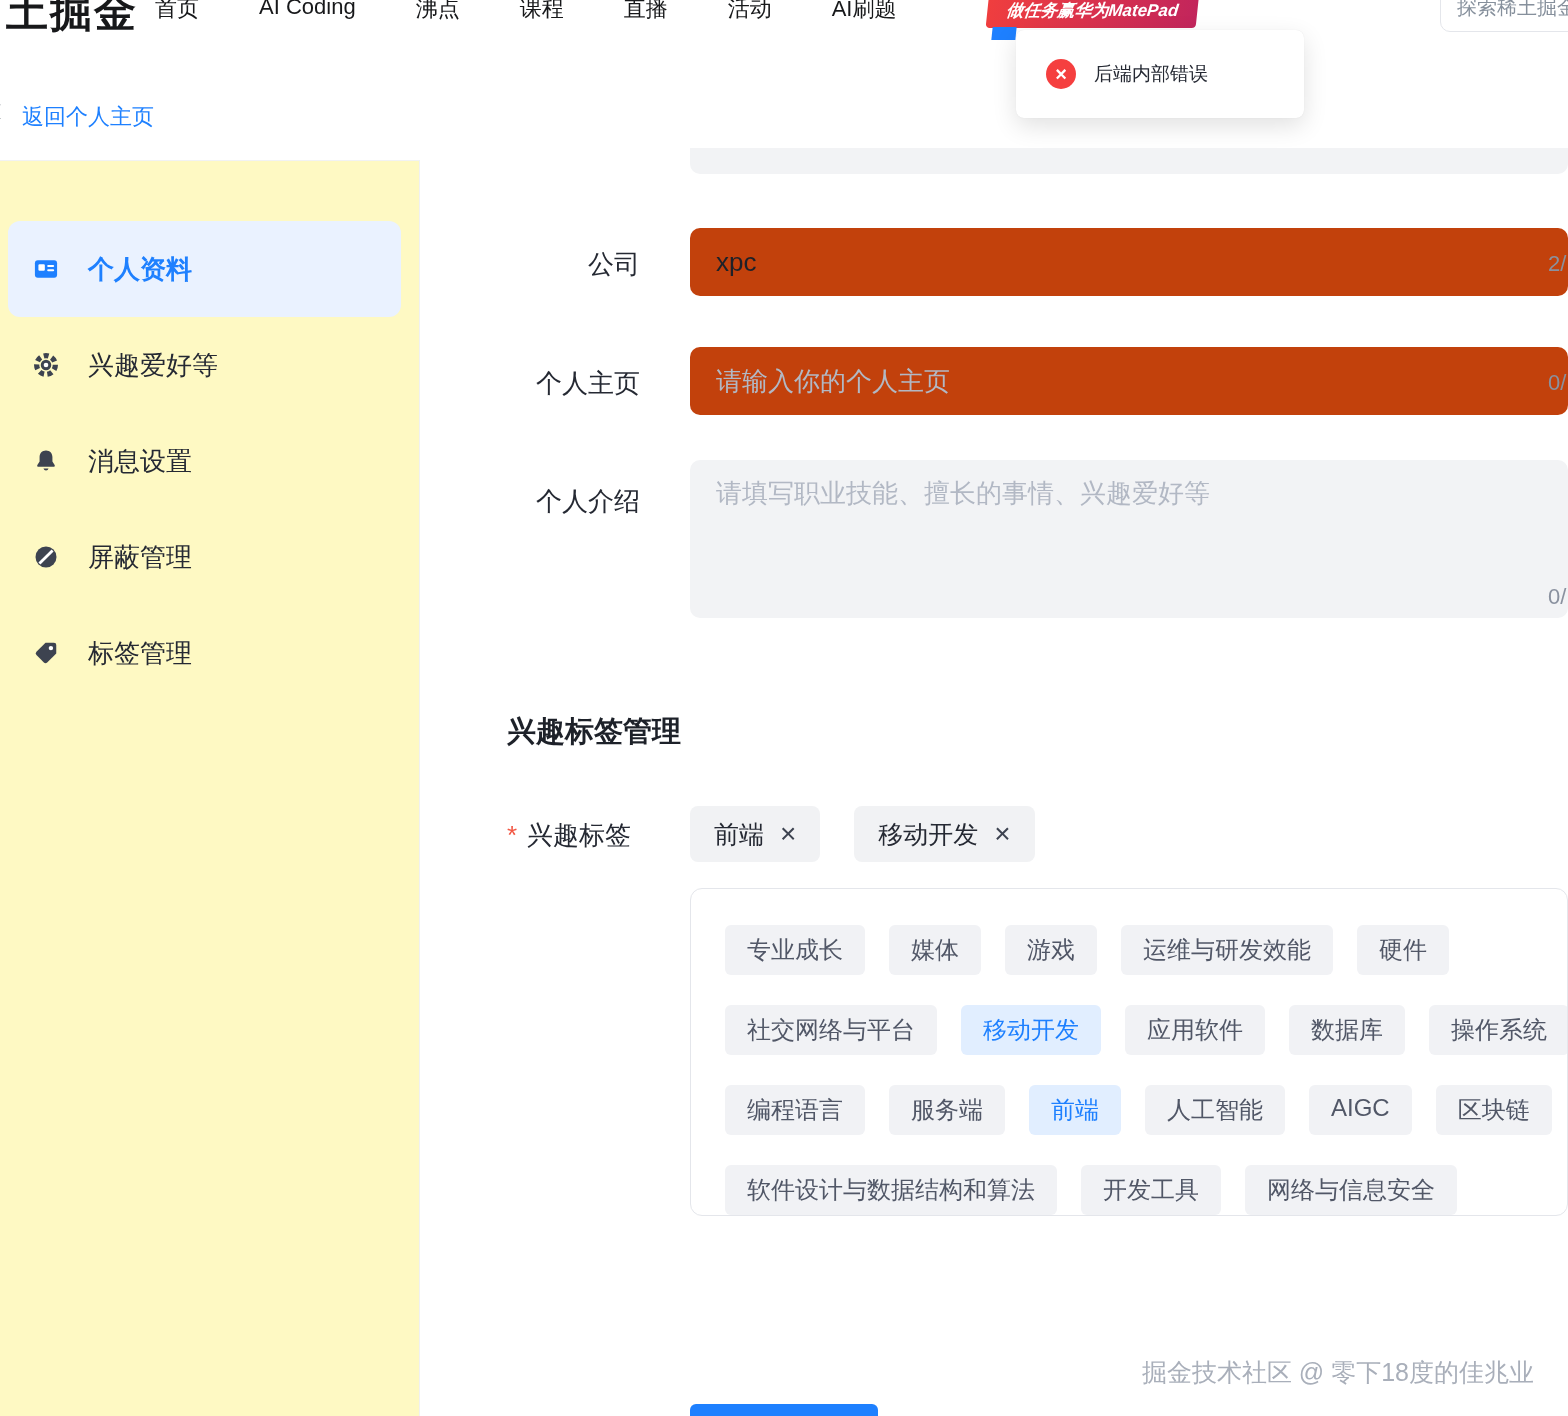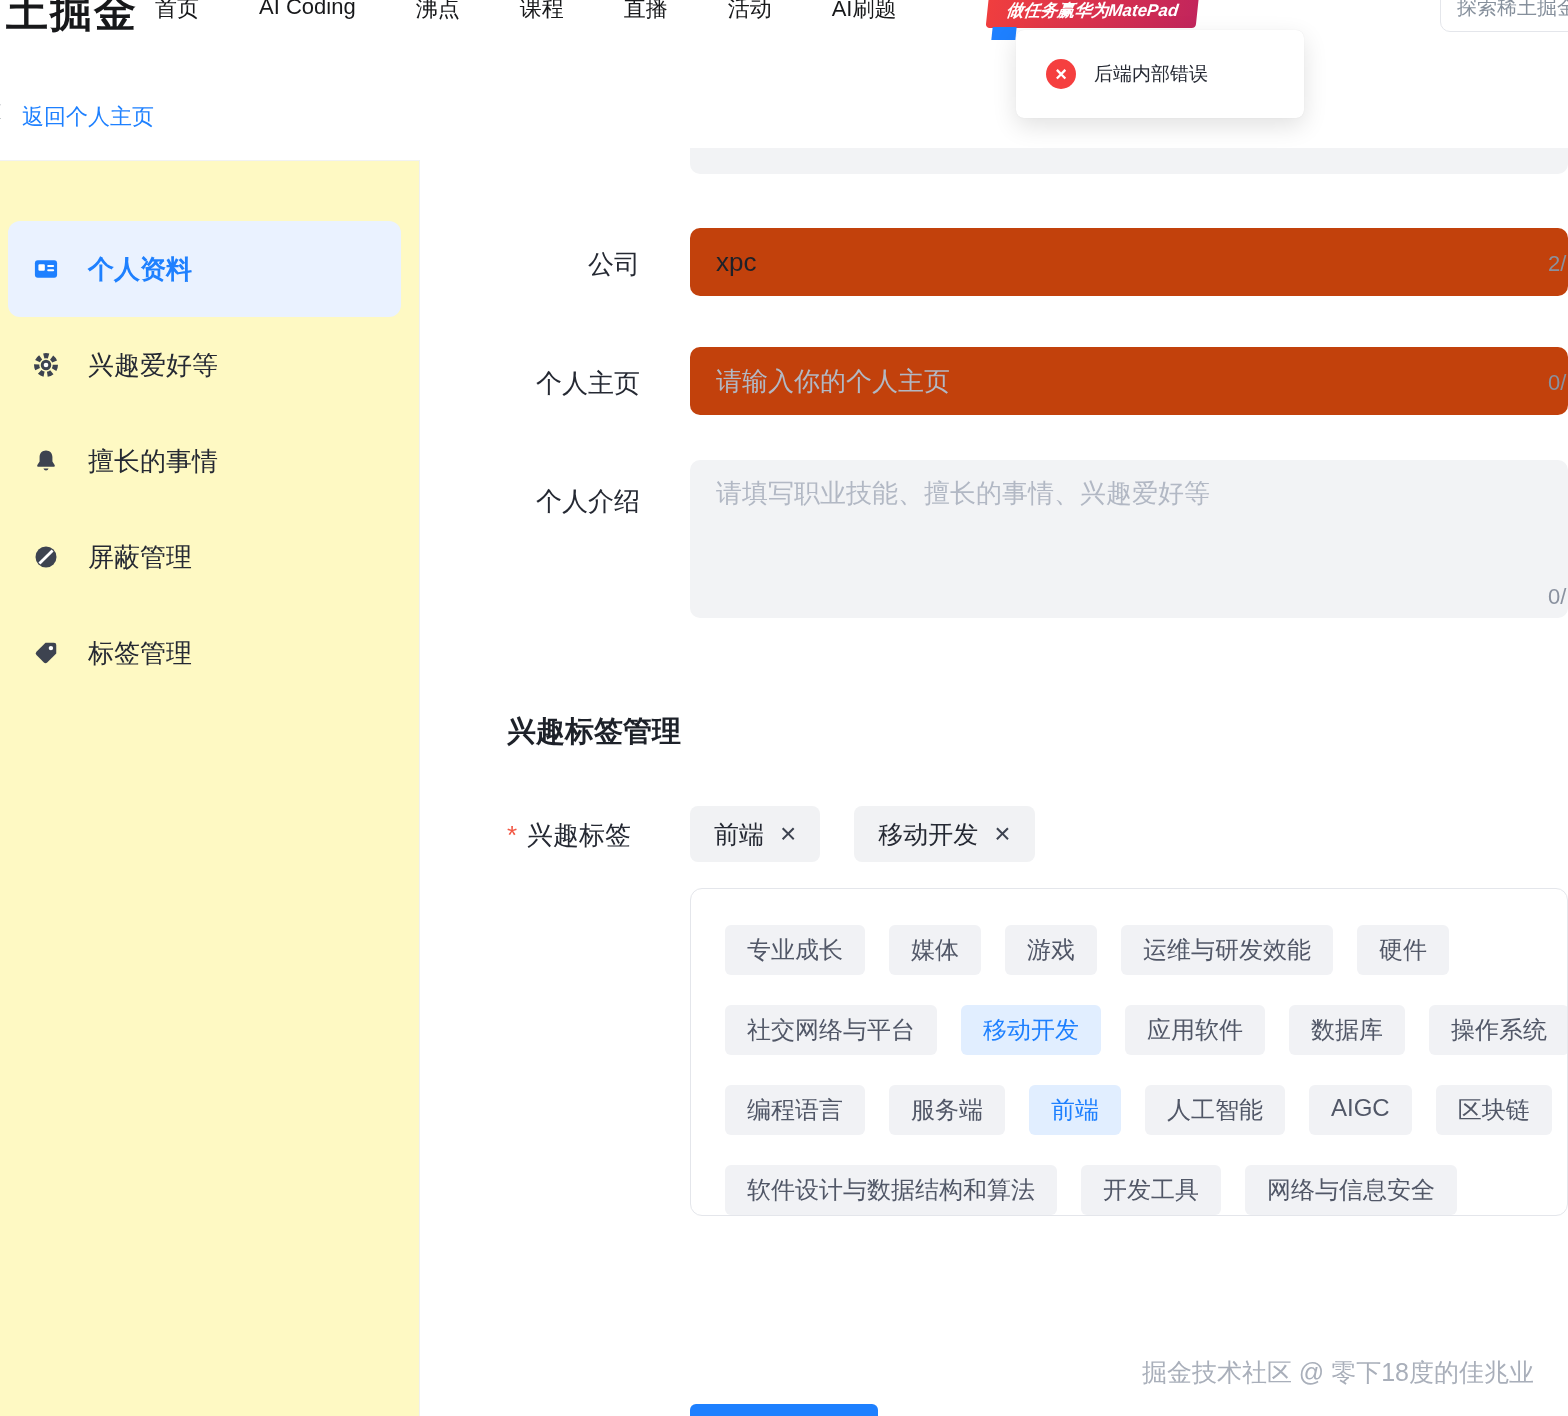--- a/index.html
+++ b/index.html
@@ -128,21 +128,21 @@
       </span>
       <span>兴趣爱好等</span>
     </div>
     <div class="side-item">
       <span class="side-icon">
         <svg viewBox="0 0 24 24">
             <path class="ic" d="M12 3c-3.3 0-5.5 2.4-5.5 5.6v3.9L4.6 15.4c-.4.6 0 1.6.9 1.6h13c.9 0 1.3-1 .9-1.6l-1.9-2.9V8.6C17.5 5.4 15.3 3 12 3Z"></path>
             <path class="ic" d="M9.8 18.5a2.3 2.3 0 0 0 4.4 0Z"></path>
           </svg>
       </span>
-      <span>擅长的事情</span>
+      <span>消息设置</span>
     </div>
     <div class="side-item">
       <span class="side-icon">
         <svg viewBox="0 0 24 24">
             <circle class="ic" cx="12" cy="12" r="9"></circle>
             <rect x="4" y="10.8" width="16" height="2.4" fill="#fff" transform="rotate(-45 12 12)"></rect>
           </svg>
       </span>
       <span>屏蔽管理</span>
     </div>

